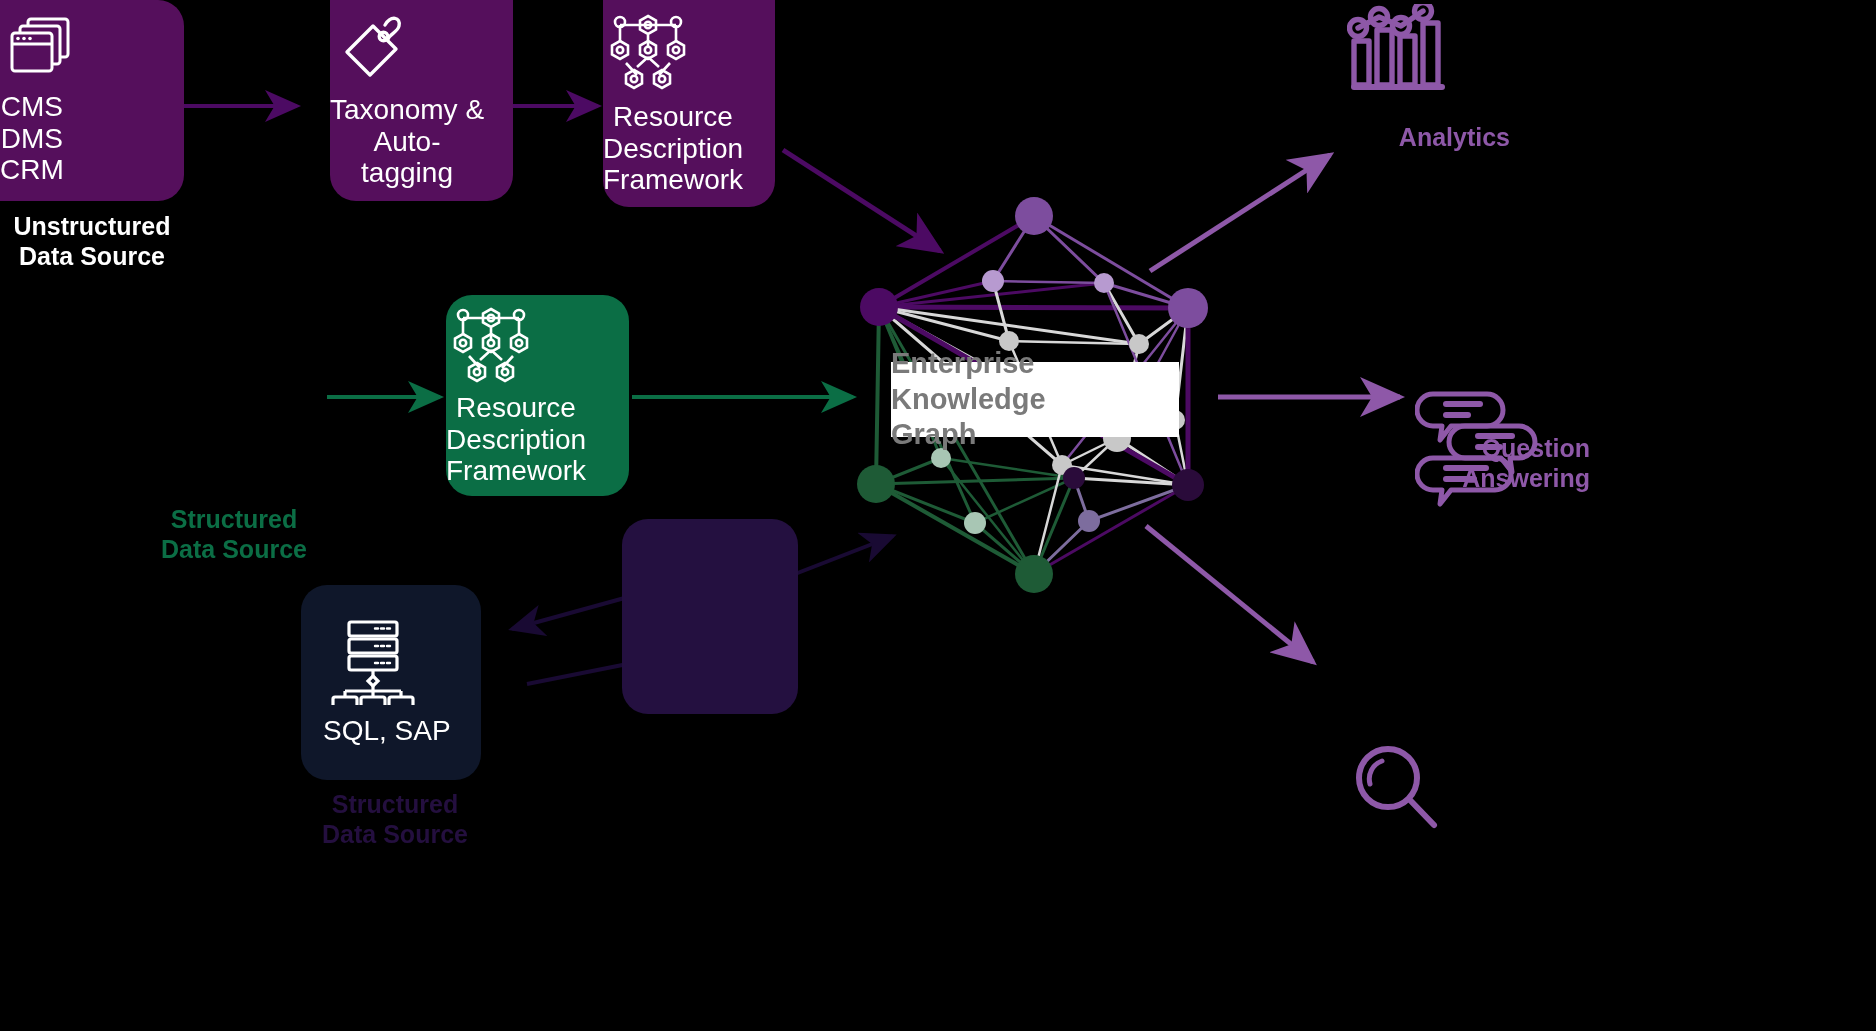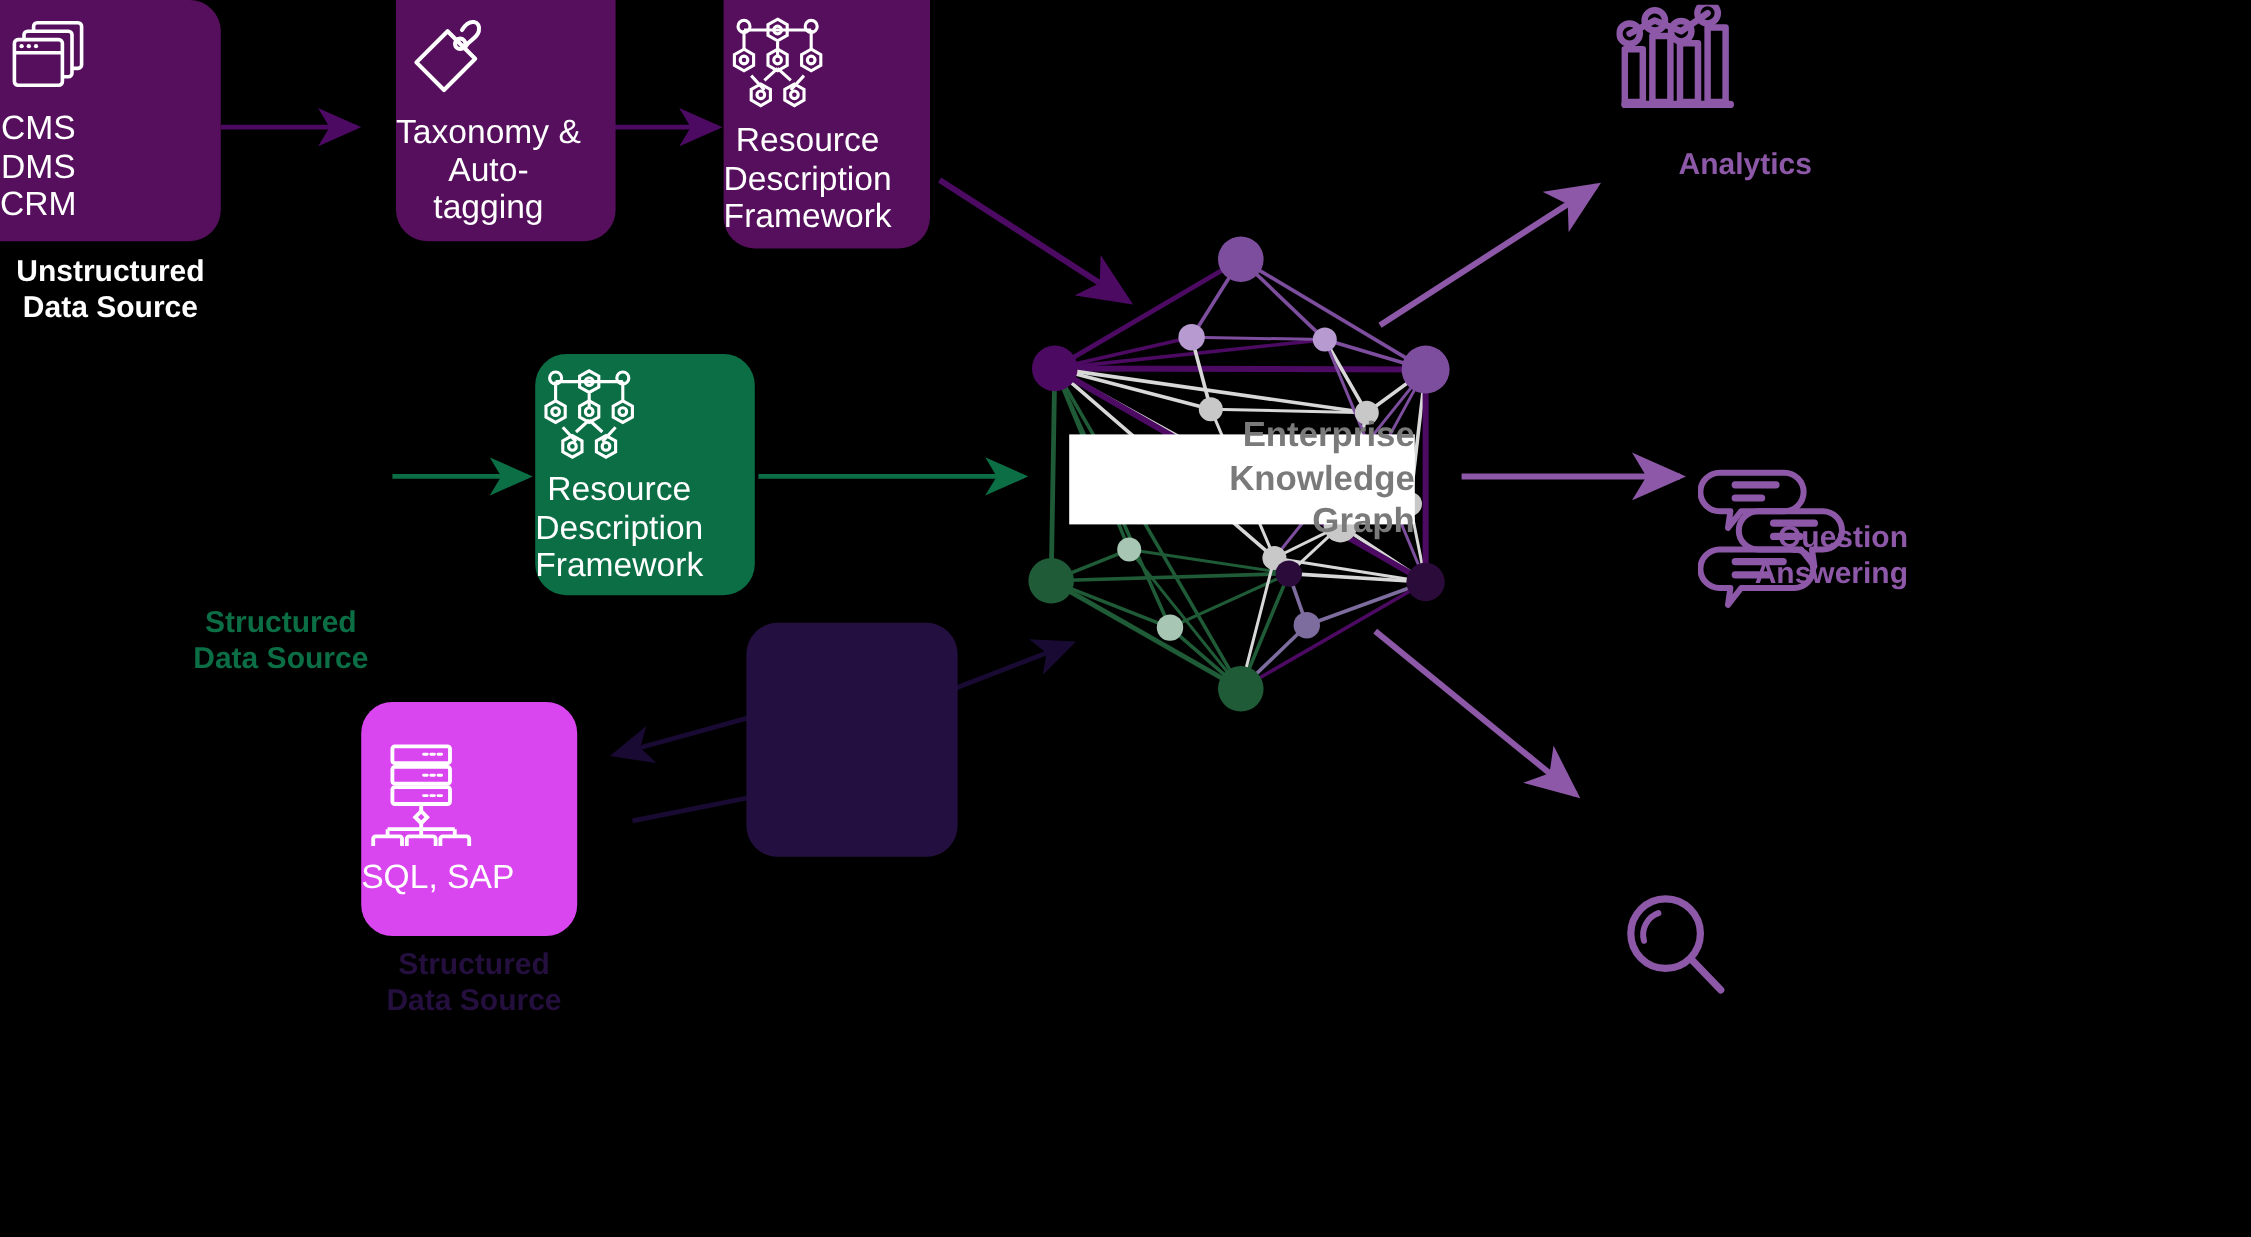--- a/index.html
+++ b/index.html
@@ -61,21 +61,21 @@
   .out-icon {
     position: absolute;
   }
   .kg-label {
     position: absolute;
     background: #ffffff;
     color: #7a7a7a;
     font-weight: bold;
     font-size: 29px;
     line-height: 1.22;
-    text-align: right;
+    text-align: left;
     display: flex;
     align-items: center;
     justify-content: center;
     white-space: pre-line;
     font-family: "Liberation Sans", sans-serif;
   }
   svg { display:block; }
   .arrows { position:absolute; left:0; top:0; pointer-events:none; }
 </style>
 </head>
@@ -295,21 +295,21 @@
     </span>
     <span class="box-label">Resource
 Description
 Framework</span>
   </div>
 
   <div class="node-box" style="left:622px; top:519px; width:176px; height:195px; background:#241040;">
     <span class="box-label"></span>
   </div>
 
-  <div class="node-box" style="left:301px; top:585px; width:180px; height:195px; background:#d946ef;">
+  <div class="node-box" style="left:301px; top:585px; width:180px; height:195px; background:#0f172a;padding-left:22px;">
     <span class="icon" style="margin-bottom:10px;">
       <svg width="100" height="86" viewBox="0 0 100 86">
         <g fill="none" stroke="#ffffff" stroke-width="3.2">
           <rect x="26" y="3" width="48" height="14" rx="2"></rect>
           <rect x="26" y="20" width="48" height="14" rx="2"></rect>
           <rect x="26" y="37" width="48" height="14" rx="2"></rect>
           <path d="M50 51 V57"></path>
           <path d="M50 57 L55 62 L50 67 L45 62 Z"></path>
           <path d="M50 67 V72 M22 72 H78 M22 72 V78 M50 72 V78 M78 72 V78"></path>
           <rect x="10" y="78" width="24" height="24" rx="2"></rect>

